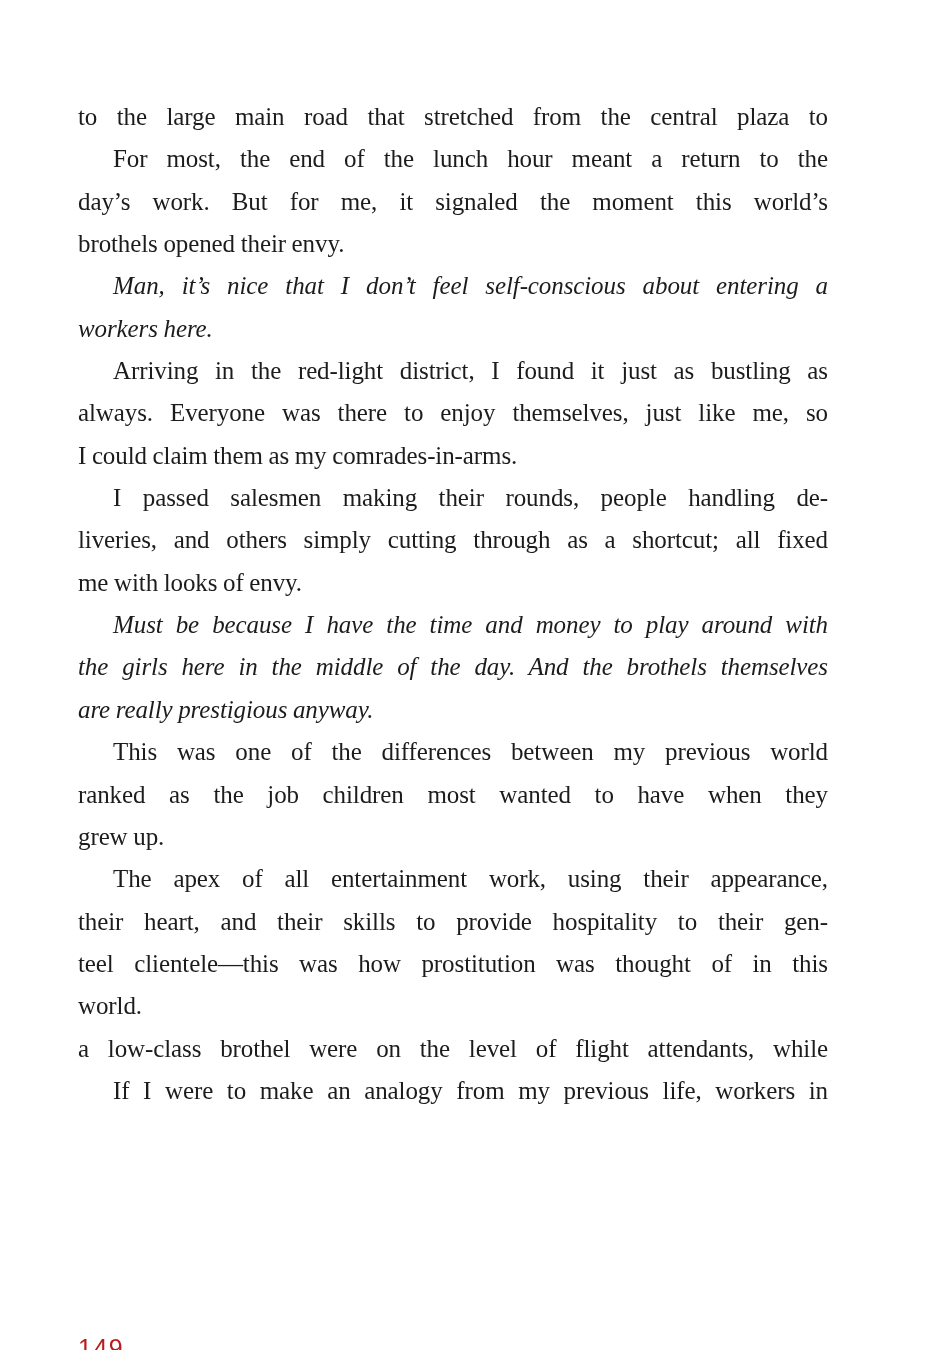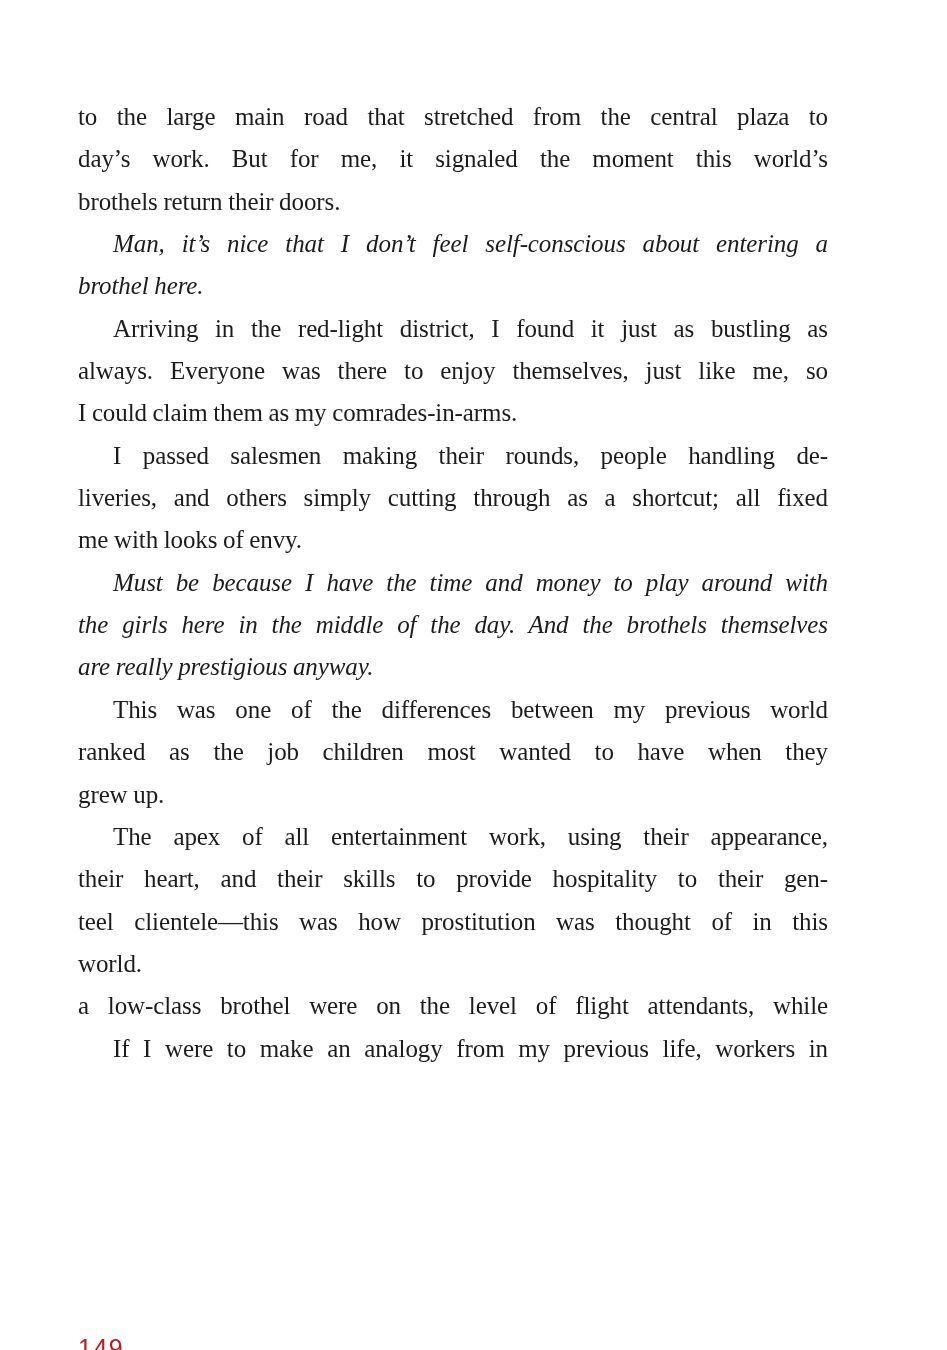--- a/index.html
+++ b/index.html
@@ -62,24 +62,25 @@
     letter-spacing: 1.5px;
     color: #b91c1c;
   }
 </style>
 </head>
 <body>
 
 <div class="page">
   <div class="text-block">
       <div class="line j">to the large main road that stretched from the central plaza to</div>
+      <div class="line indent j">For most, the end of the lunch hour meant a return to the</div>
       <div class="line j">day’s work. But for me, it signaled the moment this world’s</div>
-      <div class="line">brothels return their doors.</div>
+      <div class="line">brothels opened their envy.</div>
       <div class="line italic indent j">Man, it’s nice that I don’t feel self-conscious about entering a</div>
-      <div class="line italic">brothel here.</div>
+      <div class="line italic">workers here.</div>
       <div class="line indent j">Arriving in the red-light district, I found it just as bustling as</div>
       <div class="line j">always. Everyone was there to enjoy themselves, just like me, so</div>
       <div class="line">I could claim them as my comrades-in-arms.</div>
       <div class="line indent j">I passed salesmen making their rounds, people handling de-</div>
       <div class="line j">liveries, and others simply cutting through as a shortcut; all fixed</div>
       <div class="line">me with looks of envy.</div>
       <div class="line italic indent j">Must be because I have the time and money to play around with</div>
       <div class="line italic j">the girls here in the middle of the day. And the brothels themselves</div>
       <div class="line italic">are really prestigious anyway.</div>
       <div class="line indent j">This was one of the differences between my previous world</div>

